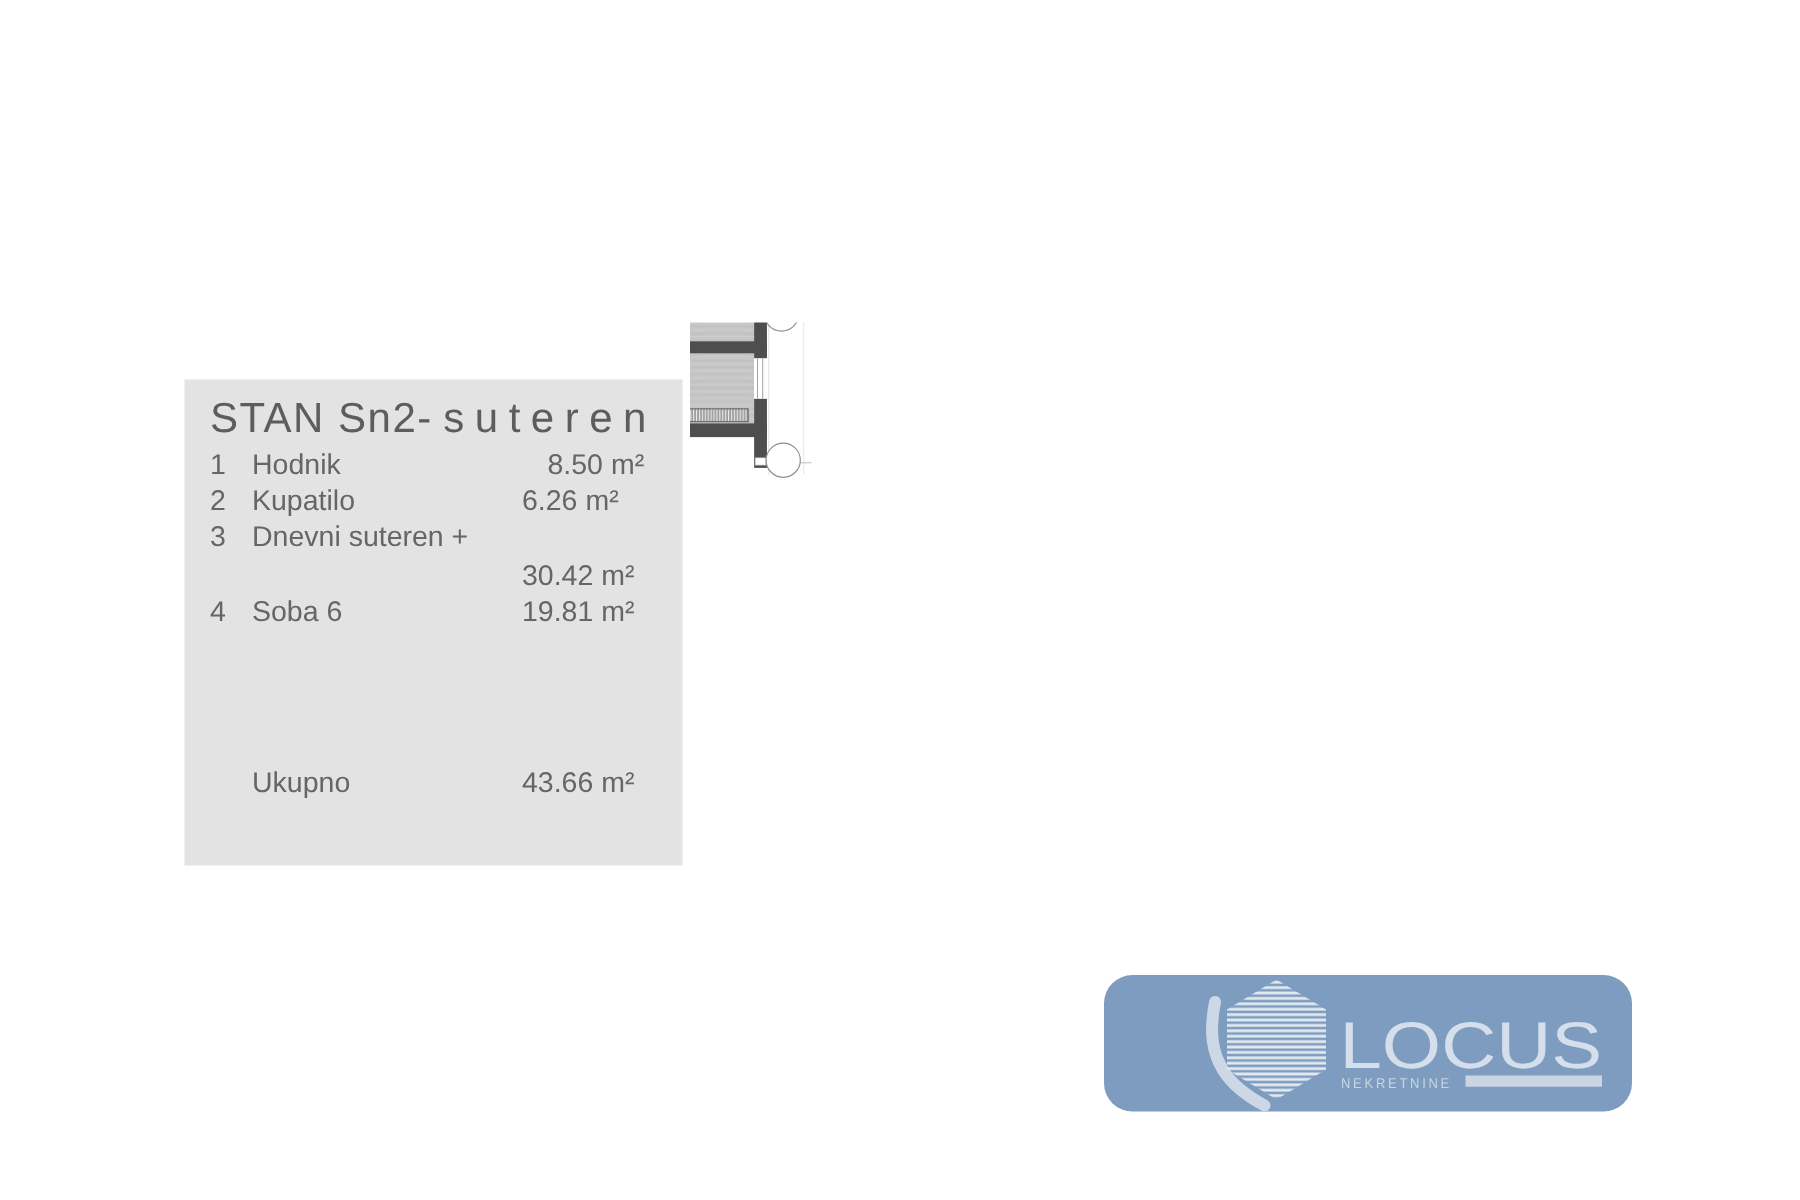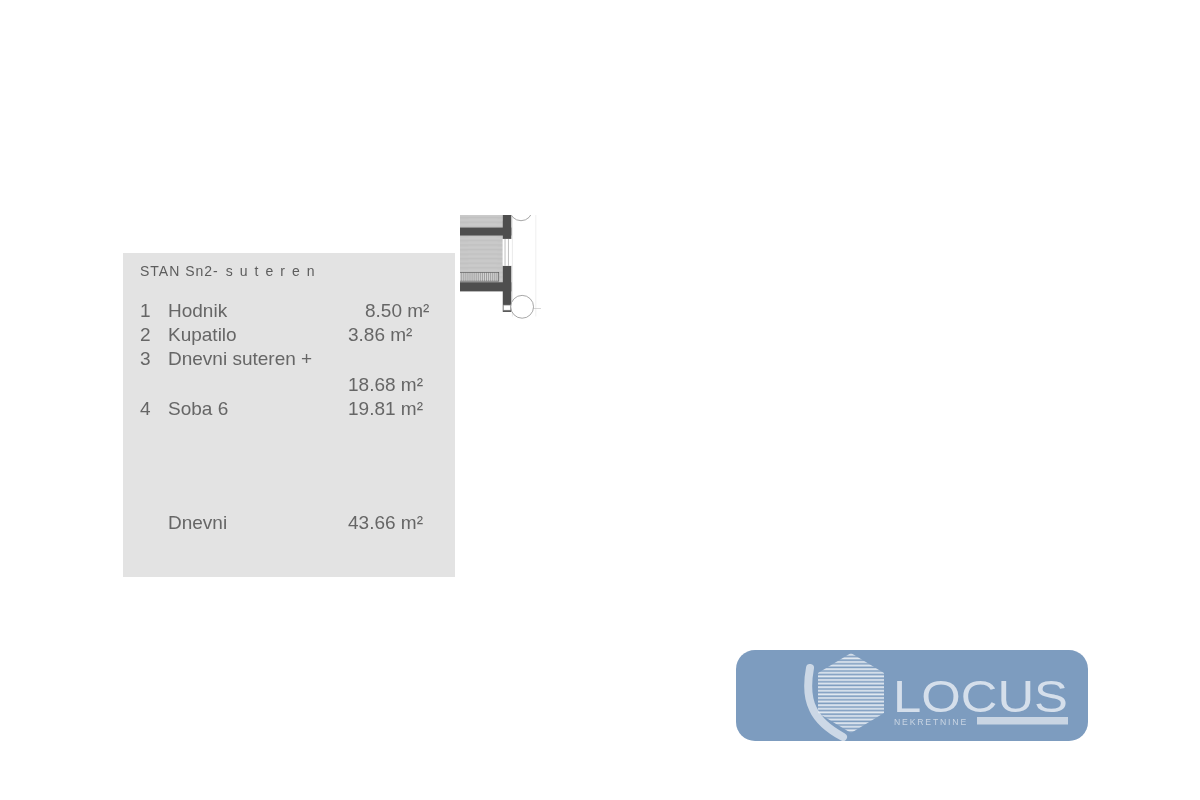--- a/index.html
+++ b/index.html
@@ -6,21 +6,21 @@
   body{
     width:1200px;height:800px;position:relative;background:#ffffff;overflow:hidden;
     font-family:"Liberation Sans",sans-serif;
   }
   
   .legend-panel{
     position:absolute;left:123px;top:253px;width:332px;height:324px;
     background:#e3e3e3;color:#666;
   }
   .legend-title{
-    position:absolute;left:17px;top:10px;font-size:14px;color:#5d5d5d;
+    position:absolute;left:17px;top:10px;font-size:28px;color:#5d5d5d;
     letter-spacing:1px;white-space:nowrap;text-align:right;
   }
   .legend-title .spaced{letter-spacing:7px;margin-left:7px;}
   .lg-txt{position:absolute;font-size:19px;color:#666;white-space:nowrap;line-height:24px;}
   
   .plan-wrap{position:absolute;left:460px;top:215px;width:610px;height:370px;}
   
   .logo-box{
     position:absolute;left:736px;top:650px;width:352px;height:91px;background:#7d9cbf;border-radius:19px;
   }
@@ -31,31 +31,31 @@
 
 <div class="legend-panel" style="background: rgb(227, 227, 227);">
   <div class="legend-title"><span>STAN Sn2-</span><span class="spaced">suteren</span></div>
 
   <div class="lg-txt" style="left:17px;top:46px">1</div>
   <div class="lg-txt" style="left:45px;top:46px">Hodnik</div>
   <div class="lg-txt" style="left:242px;top:46px">8.50 m²</div>
 
   <div class="lg-txt" style="left:17px;top:70px">2</div>
   <div class="lg-txt" style="left:45px;top:70px">Kupatilo</div>
-  <div class="lg-txt" style="left:225px;top:70px">3.86 m²</div>
+  <div class="lg-txt" style="left:225px;top:70px">6.26 m²</div>
 
   <div class="lg-txt" style="left:17px;top:94px">3</div>
   <div class="lg-txt" style="left:45px;top:94px">Dnevni suteren +</div>
-  <div class="lg-txt" style="left:225px;top:120px">18.68 m²</div>
+  <div class="lg-txt" style="left:225px;top:120px">30.42 m²</div>
 
   <div class="lg-txt" style="left:17px;top:144px">4</div>
   <div class="lg-txt" style="left:45px;top:144px">Soba 6</div>
   <div class="lg-txt" style="left:225px;top:144px">19.81 m²</div>
 
-  <div class="lg-txt" style="left:45px;top:258px">Dnevni</div>
+  <div class="lg-txt" style="left:45px;top:258px">Ukupno</div>
   <div class="lg-txt" style="left:225px;top:258px">43.66 m²</div>
 </div>
 
 <div class="plan-wrap">
 <svg width="610" height="370" viewBox="460 215 1070 585">
 <svg width="610" height="370" viewBox="460 215 610 370">
   <defs>
     <pattern id="wood" width="120" height="8" patternUnits="userSpaceOnUse">
       <rect width="120" height="8" fill="#c7c7c7"></rect>
       <line x1="0" y1="2.5" x2="120" y2="2.5" stroke="#bcbcbc" stroke-width="1"></line>

